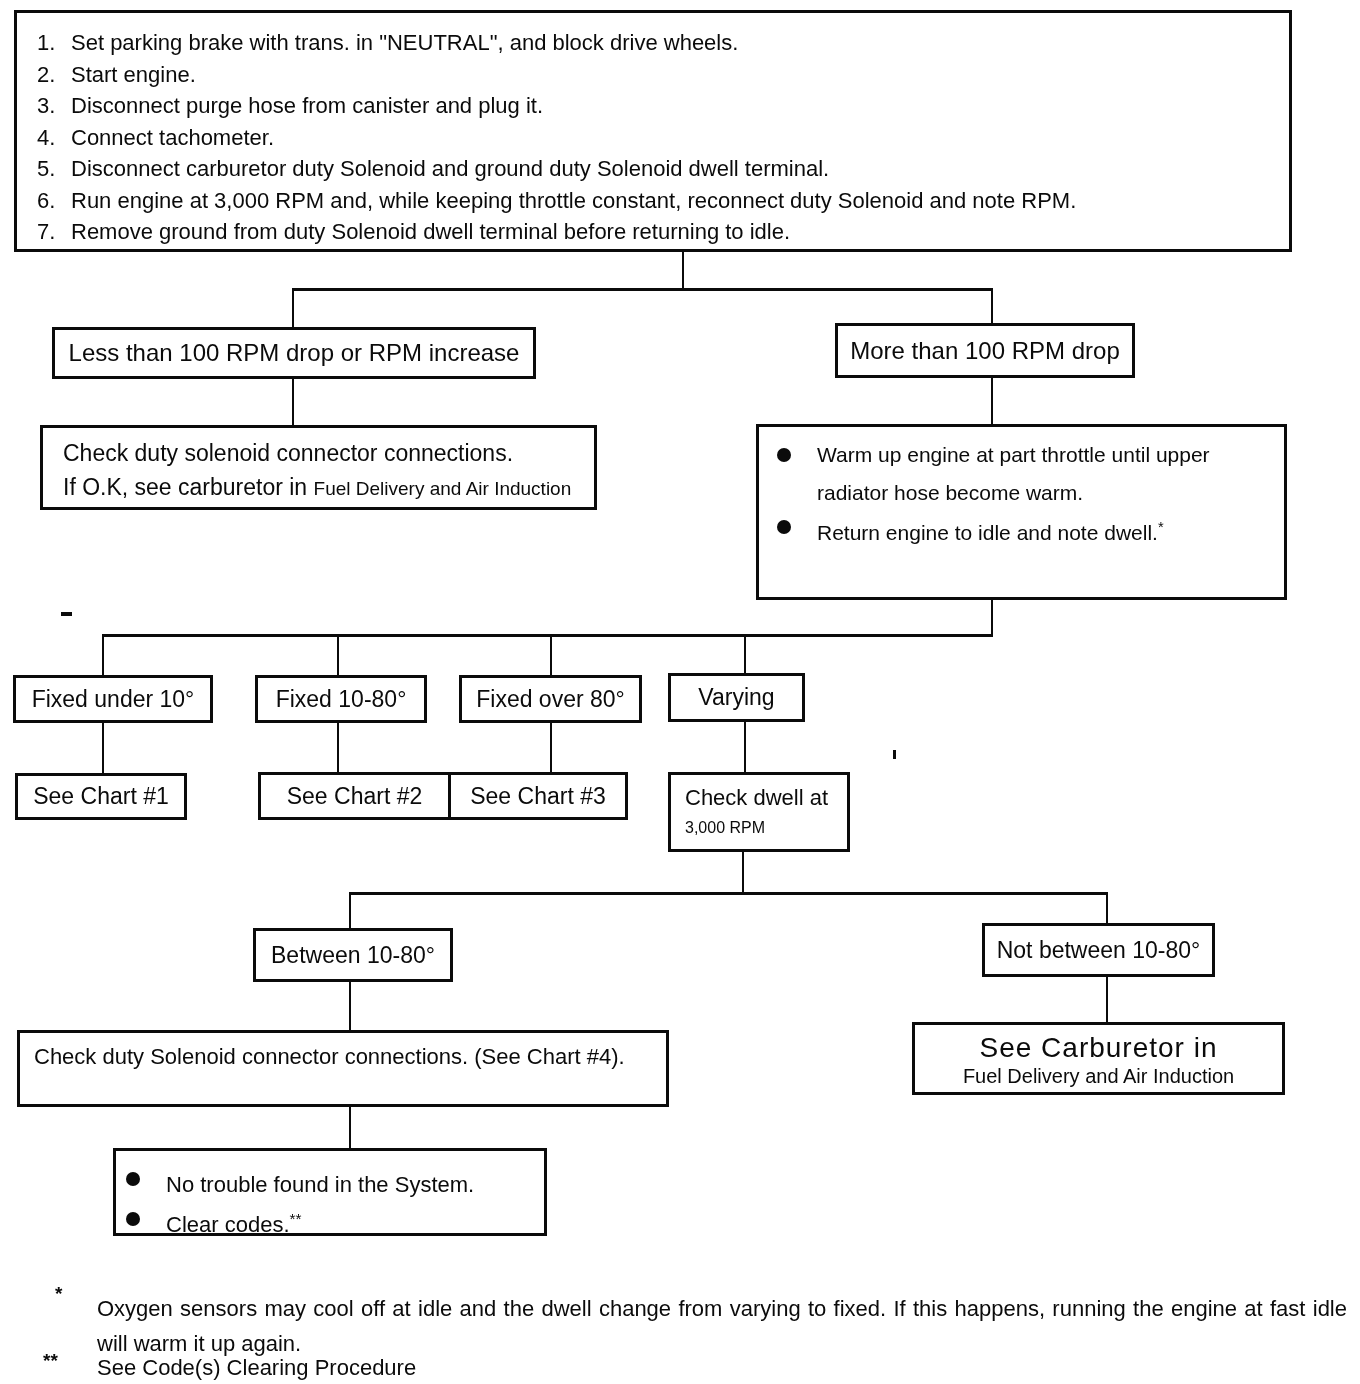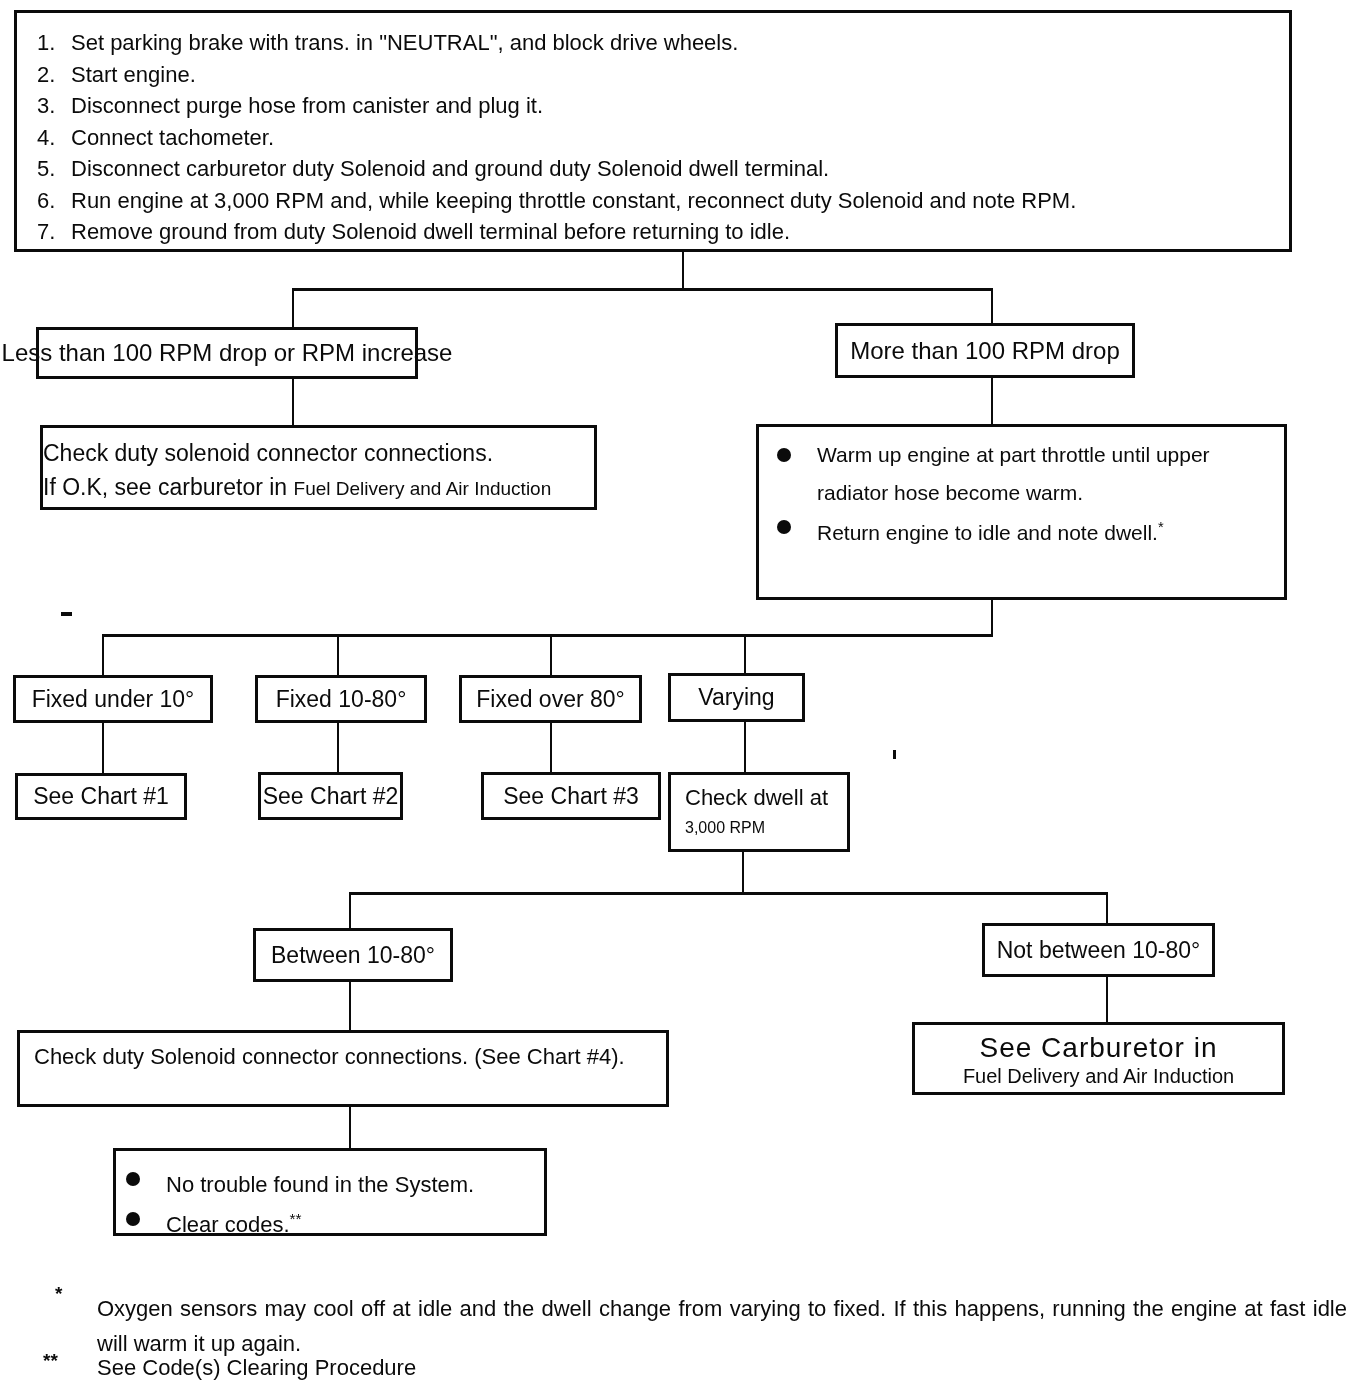--- a/index.html
+++ b/index.html
@@ -60,31 +60,31 @@
           <span>Remove ground from duty Solenoid dwell terminal before returning to idle.</span>
         </div>
     </div>
   </div>
 
   <div class="ln" style="left:682px;top:252px;width:2px;height:37px;"></div>
   <div class="ln" style="left:292px;top:288px;width:701px;height:3px;"></div>
   <div class="ln" style="left:292px;top:291px;width:2px;height:36px;"></div>
   <div class="ln" style="left:991px;top:291px;width:2px;height:32px;"></div>
 
-  <div class="box ctr" style="left:36px;top:327px;width:382px;height:52px;">
+  <div class="box ctr" style="left:52px;top:327px;width:484px;height:52px;">
     <span class="lbl" style="font-size:24px;">Less than 100 RPM drop or RPM increase</span>
   </div>
   <div class="box ctr" style="left:835px;top:323px;width:300px;height:55px;">
     <span class="lbl" style="font-size:24px;">More than 100 RPM drop</span>
   </div>
 
   <div class="ln" style="left:292px;top:379px;width:2px;height:46px;"></div>
   <div class="ln" style="left:991px;top:378px;width:2px;height:47px;"></div>
 
-  <div class="box" style="left:40px;top:425px;width:557px;height:85px;padding:8px 0;">
+  <div class="box" style="left:40px;top:425px;width:557px;height:85px;padding:8px 20px;">
     <div style="font-size:23px;line-height:35px;white-space:nowrap;">Check duty solenoid connector connections.</div>
     <div style="font-size:23px;line-height:33px;white-space:nowrap;"><span>If O.K, see carburetor in </span><span class="small-ref">Fuel Delivery and Air Induction</span></div>
   </div>
 
   <div class="box" style="left:756px;top:424px;width:531px;height:176px;padding:12px 8px;">
     <div class="bul">
         <span class="dot"></span>
         <span class="btxt" style="font-size:21px;line-height:32px;width:452px;"><span>Warm up engine at part throttle until upper radiator hose become warm.</span><sup></sup></span>
       </div>
     <div class="bul">
@@ -117,24 +117,24 @@
   </div>
 
   <div class="ln" style="left:102px;top:723px;width:2px;height:50px;"></div>
   <div class="ln" style="left:337px;top:723px;width:2px;height:49px;"></div>
   <div class="ln" style="left:550px;top:723px;width:2px;height:49px;"></div>
   <div class="ln" style="left:744px;top:722px;width:2px;height:50px;"></div>
 
   <div class="box ctr" style="left:15px;top:773px;width:172px;height:47px;">
     <span class="lbl">See Chart #1</span>
   </div>
-  <div class="box ctr" style="left:258px;top:772px;width:145px;height:48px;">
+  <div class="box ctr" style="left:258px;top:772px;width:193px;height:48px;">
     <span class="lbl">See Chart #2</span>
   </div>
-  <div class="box ctr" style="left:481px;top:772px;width:180px;height:48px;">
+  <div class="box ctr" style="left:448px;top:772px;width:180px;height:48px;">
     <span class="lbl">See Chart #3</span>
   </div>
   <div class="box" style="left:668px;top:772px;width:182px;height:80px;padding:8px 0 0 14px;">
     <div style="font-size:22px;line-height:30px;">Check dwell at</div>
     <div style="font-size:16px;line-height:30px;">3,000 RPM</div>
   </div>
 
   <div class="ln" style="left:742px;top:852px;width:2px;height:42px;"></div>
   <div class="ln" style="left:349px;top:892px;width:759px;height:3px;"></div>
   <div class="ln" style="left:349px;top:895px;width:2px;height:33px;"></div>

